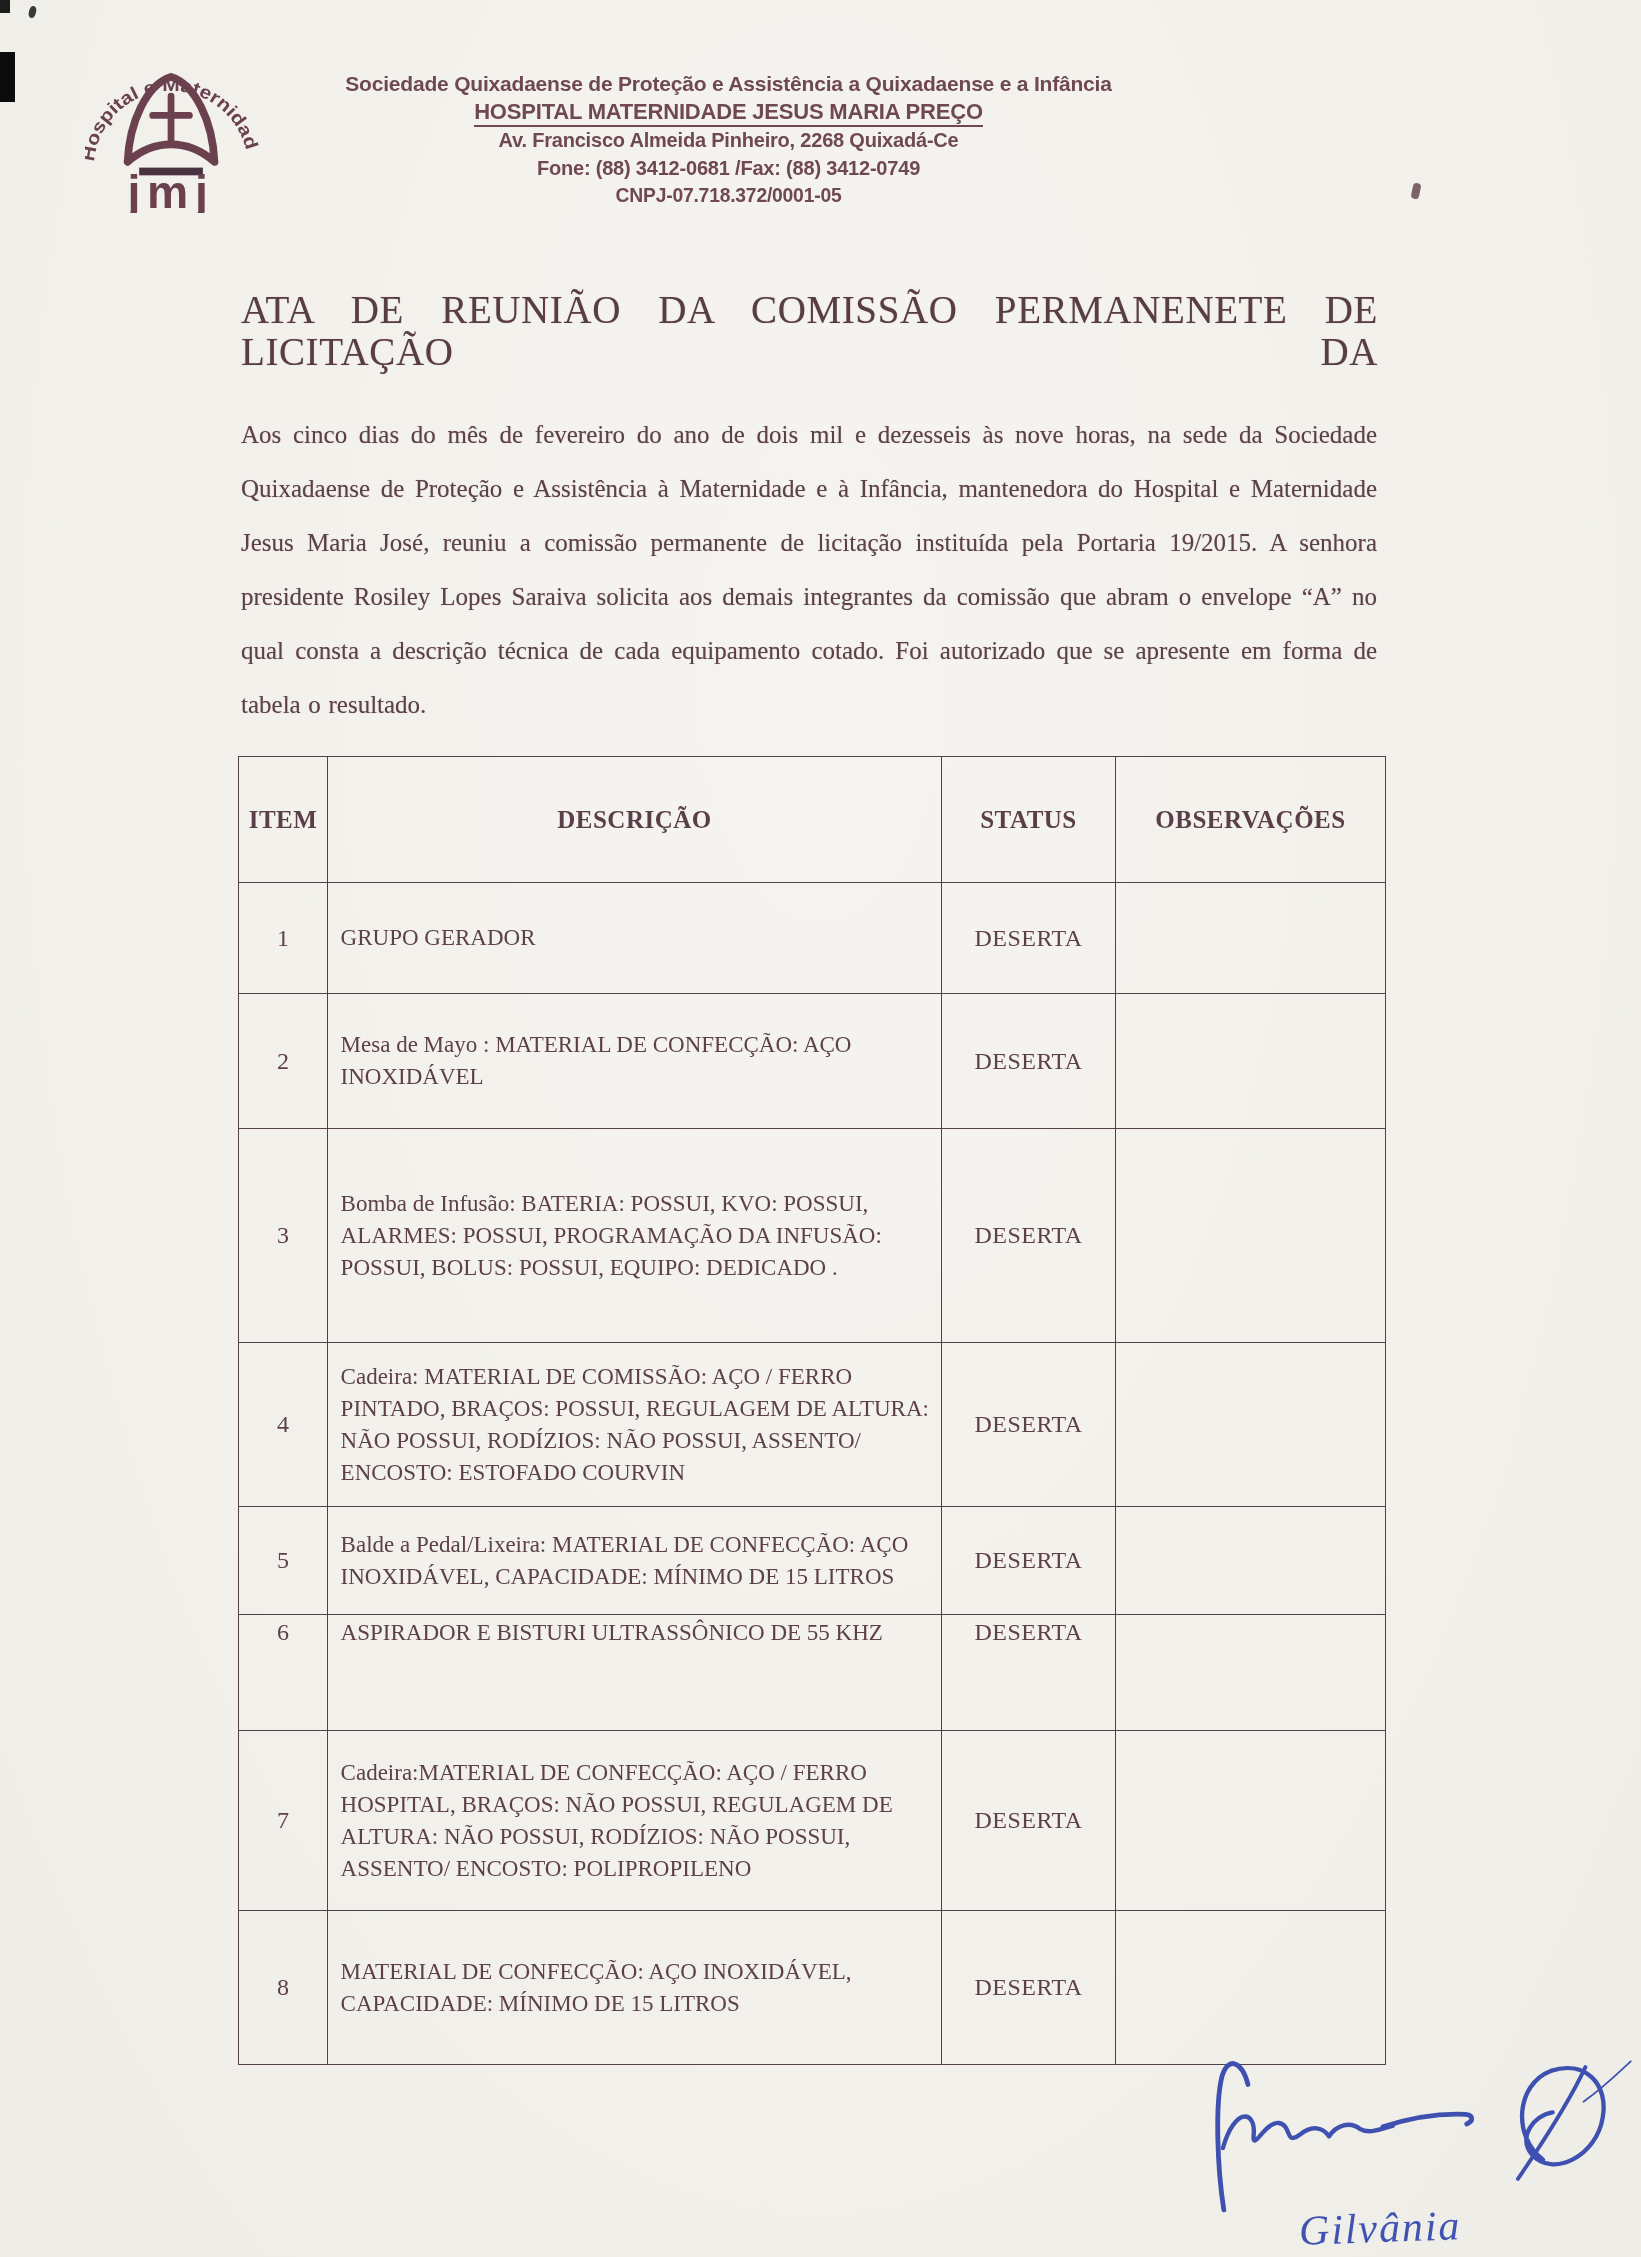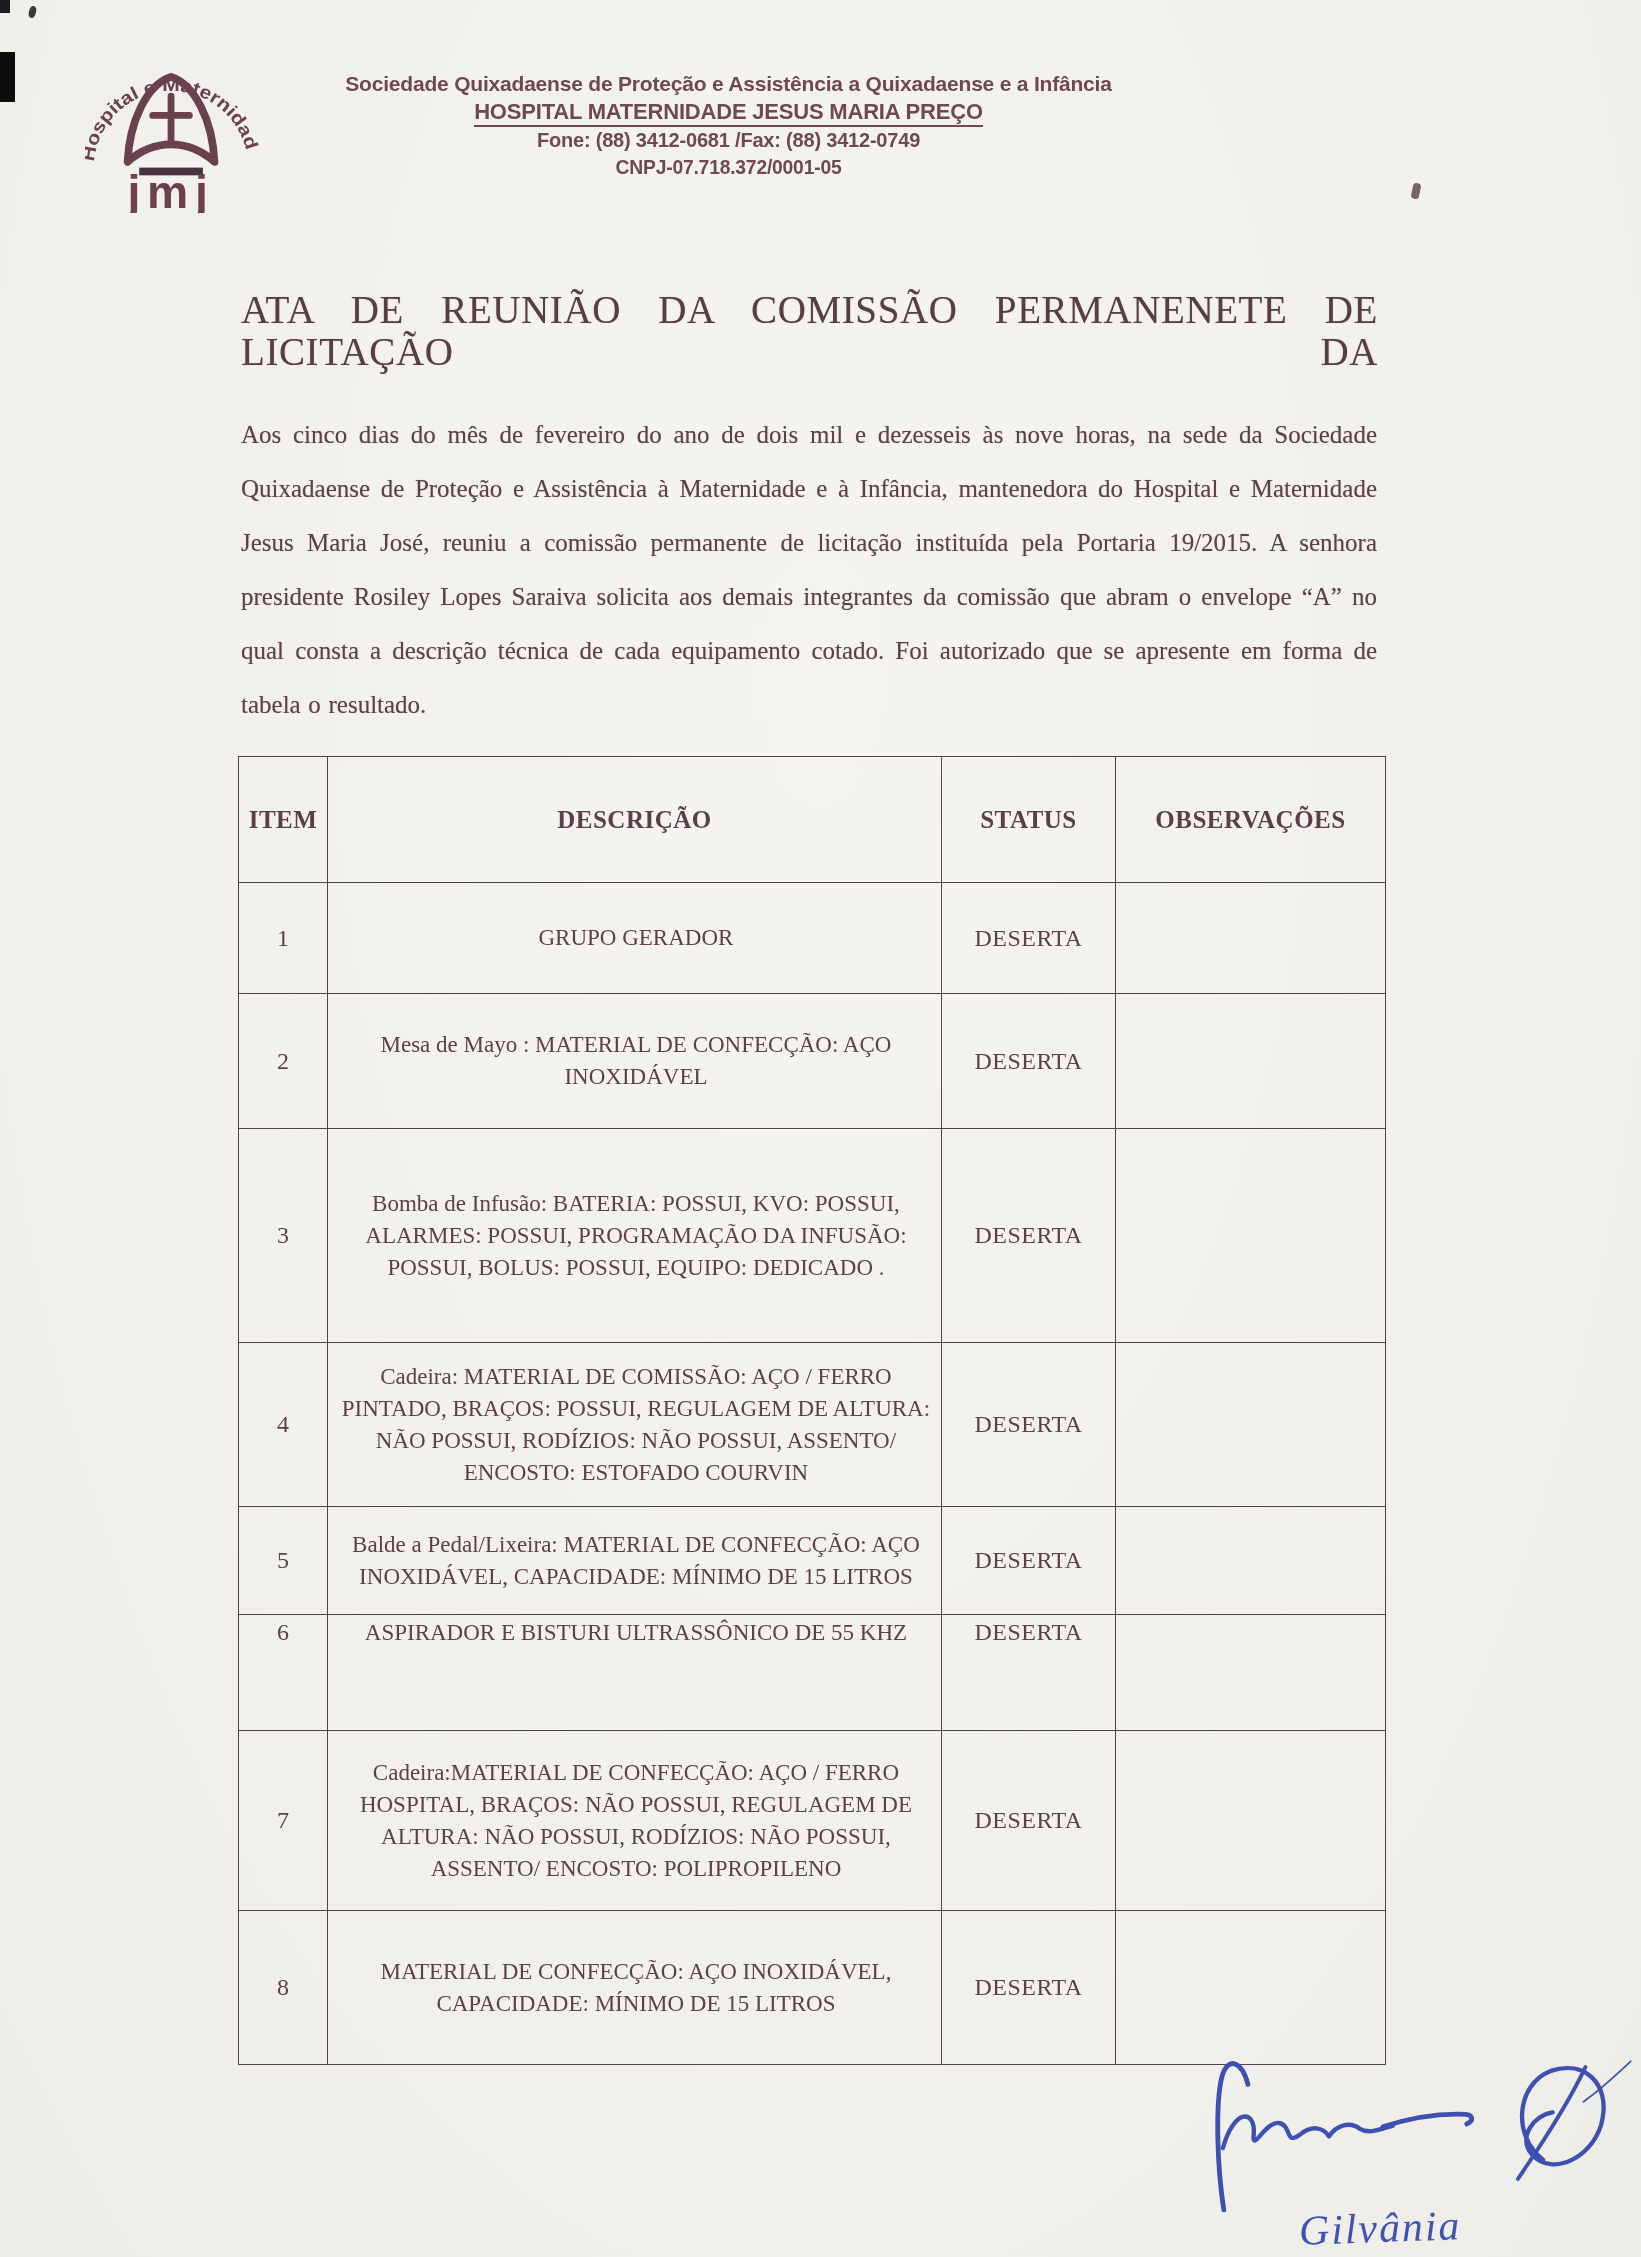--- a/index.html
+++ b/index.html
@@ -33,21 +33,21 @@
   .title .tl2{width:1130px;}
   
   .para{position:absolute;left:241px;top:408px;width:1136px;
         font-size:25px;line-height:54px;text-align:justify;word-spacing:1.4px;color:#5d4049;}
   
   .tblwrap{position:absolute;left:238px;top:756px;}
   table{border-collapse:collapse;table-layout:fixed;width:1147px;}
   col.c-item{width:89px;} col.c-desc{width:614px;} col.c-status{width:174px;} col.c-obs{width:270px;}
   th,td{border:1.9px solid #52404a;vertical-align:middle;}
   th{font-size:25px;font-weight:bold;letter-spacing:0.5px;color:#5a3e49;text-align:center;padding:0 1.9px;}
-  td{color:#5d4049;text-align:center;}
+  td{color:#5d4049;}
   td.item{text-align:center;font-size:24px;}
   td.desc{font-size:23px;line-height:32px;padding:7.7px 9.7px 7.7px 12.6px;}
   td.status{text-align:center;font-size:24px;letter-spacing:0.5px;}
   td.obs{padding:0;}
   tr.hdr{height:126px;} tr.r1{height:111px;} tr.r2{height:135px;} tr.r3{height:214px;}
   tr.r4{height:164px;} tr.r5{height:108px;} tr.r6{height:116px;} tr.r7{height:180px;} tr.r8{height:154px;}
   tr.r6 td{vertical-align:top;}
   tr.r6 td.desc{padding-top:1.9px;}
   tr.r6 td.item, tr.r6 td.status{padding-top:3.9px;}
   
@@ -77,20 +77,21 @@
       <line x1="70" y1="74" x2="108" y2="74" stroke-width="7"></line>
     </g>
     <rect x="56" y="128" width="66" height="8" fill="#4a3340"></rect>
     <text x="89" y="170" text-anchor="middle" font-family="Liberation Sans, sans-serif" font-size="48" font-weight="bold" letter-spacing="7" fill="#6b4150">jmj</text>
   </svg>
 </div>
 
 <div class="head">
   <div class="l1">Sociedade Quixadaense de Proteção e Assistência a Quixadaense e a Infância</div>
   <div class="l2"><span>HOSPITAL MATERNIDADE JESUS MARIA PREÇO</span></div>
+  <div class="l3">Av. Francisco Almeida Pinheiro, 2268 Quixadá-Ce</div>
   <div class="l4">Fone: (88) 3412-0681 /Fax: (88) 3412-0749</div>
   <div class="l5">CNPJ-07.718.372/0001-05</div>
 </div>
 
 <div class="title ink">
   <div class="tl">ATA DE REUNIÃO DA COMISSÃO PERMANENETE DE LICITAÇÃO DA</div>
 </div>
 
 <div class="para ink">Aos cinco dias do mês de fevereiro do ano de dois mil e dezesseis às nove horas, na sede da Sociedade Quixadaense de Proteção e Assistência à Maternidade e à Infância, mantenedora do Hospital e Maternidade Jesus Maria José, reuniu a comissão permanente de licitação instituída pela Portaria 19/2015. A senhora presidente Rosiley Lopes Saraiva solicita aos demais integrantes da comissão que abram o envelope “A” no qual consta a descrição técnica de cada equipamento cotado. Foi autorizado que se apresente em forma de tabela o resultado.</div>
 

